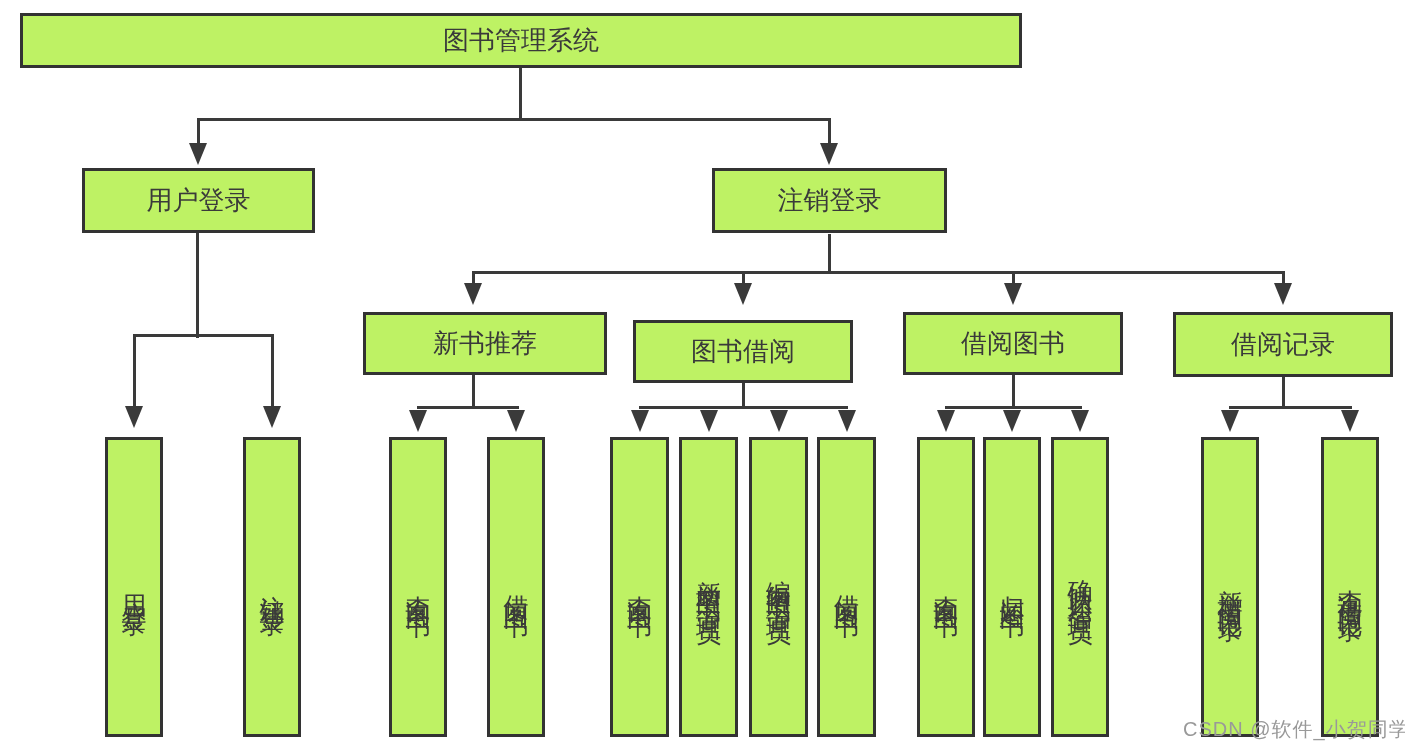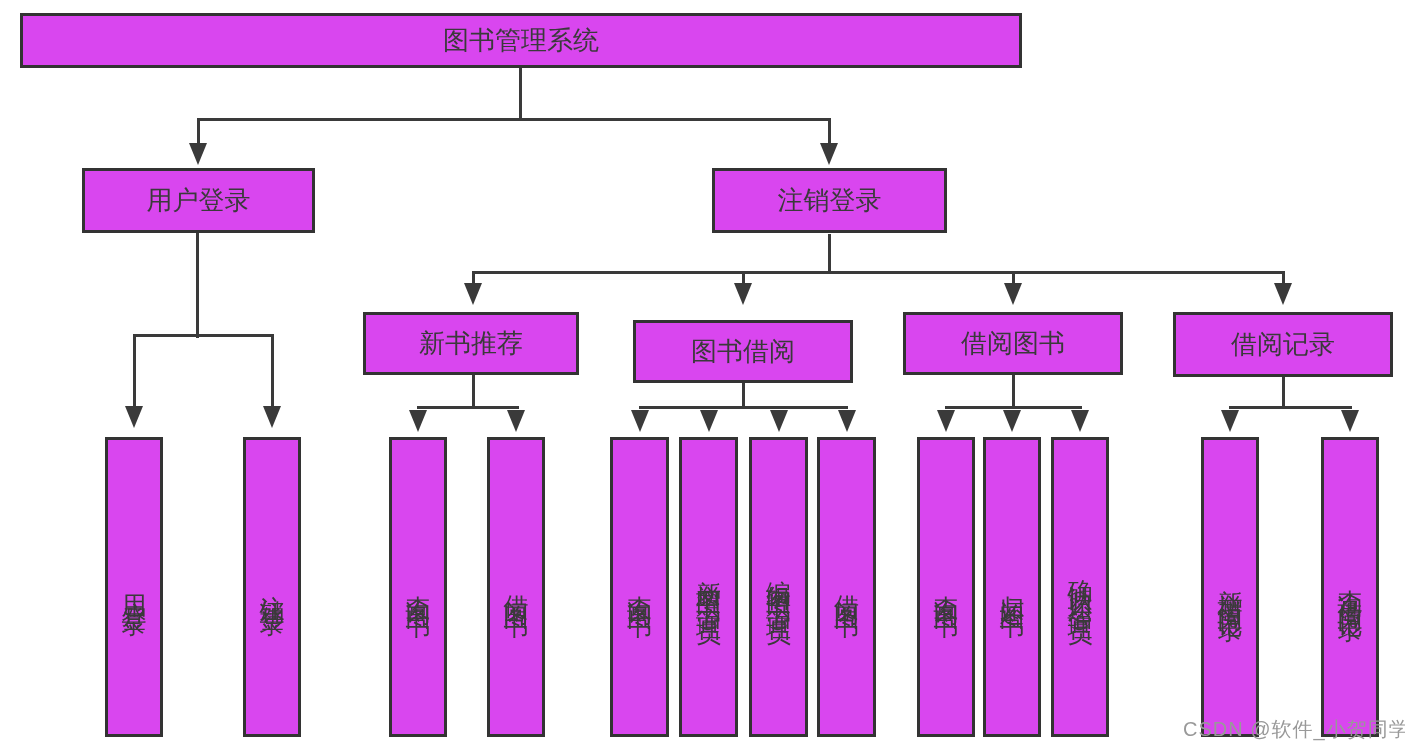--- a/index.html
+++ b/index.html
@@ -1,21 +1,21 @@
 <!DOCTYPE html>
 <html><head>
 <meta charset="utf-8">
 <style>
   html,body{margin:0;padding:0;background:#fff;}
   .stage{
     position:relative;width:1405px;height:747px;background:#ffffff;overflow:hidden;
     font-family:"Liberation Sans","DejaVu Sans",sans-serif;color:#333;
   }
   .node{
-    position:absolute;background:#d946ef;border:3px solid #333;box-sizing:border-box;
+    position:absolute;background:#bef264;border:3px solid #333;box-sizing:border-box;
     display:flex;align-items:center;justify-content:center;
   }
   .node .lbl{font-size:26px;color:#3a3a3a;white-space:nowrap;}
   .node.v .lbl{
     writing-mode:vertical-rl;text-orientation:mixed;
     font-size:25px;letter-spacing:6px;line-height:1;white-space:normal;
   }
   .line{position:absolute;background:#3a3a3a;}
   .arrow{
     position:absolute;width:0;height:0;
@@ -84,21 +84,21 @@
     <span class="lbl">图书管理系统</span>
   </div>
 
   <div class="node" style="left:82px;top:168px;width:233px;height:65px">
     <span class="lbl">用户登录</span>
   </div>
   <div class="node" style="left:712px;top:168px;width:235px;height:65px">
     <span class="lbl">注销登录</span>
   </div>
 
-  <div class="node" style="left:363px;top:312px;width:216px;height:63px">
+  <div class="node" style="left:363px;top:312px;width:244px;height:63px">
     <span class="lbl">新书推荐</span>
   </div>
   <div class="node" style="left:633px;top:320px;width:220px;height:63px">
     <span class="lbl">图书借阅</span>
   </div>
   <div class="node" style="left:903px;top:312px;width:220px;height:63px">
     <span class="lbl">借阅图书</span>
   </div>
   <div class="node" style="left:1173px;top:312px;width:220px;height:65px">
     <span class="lbl">借阅记录</span>

